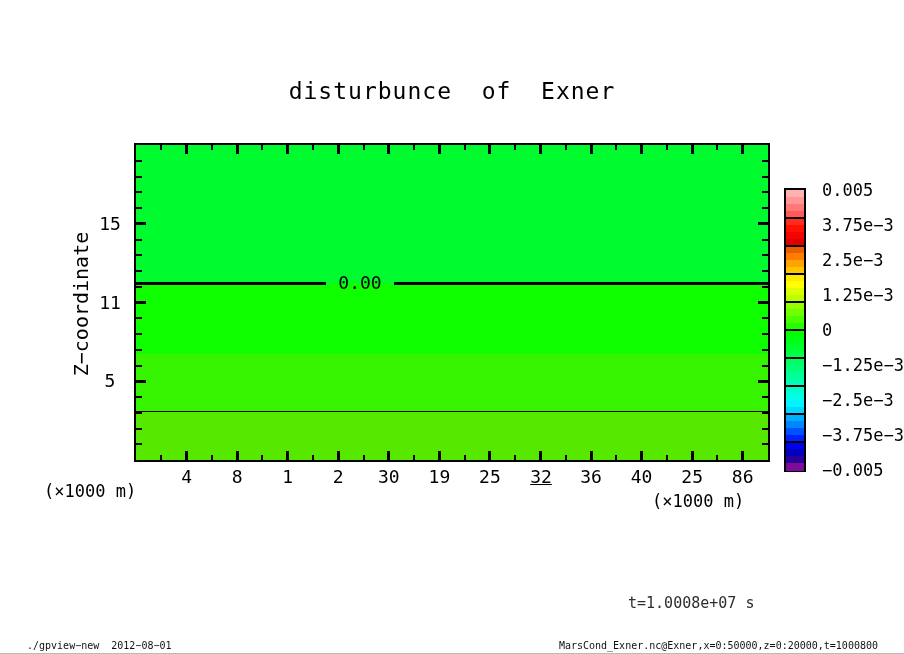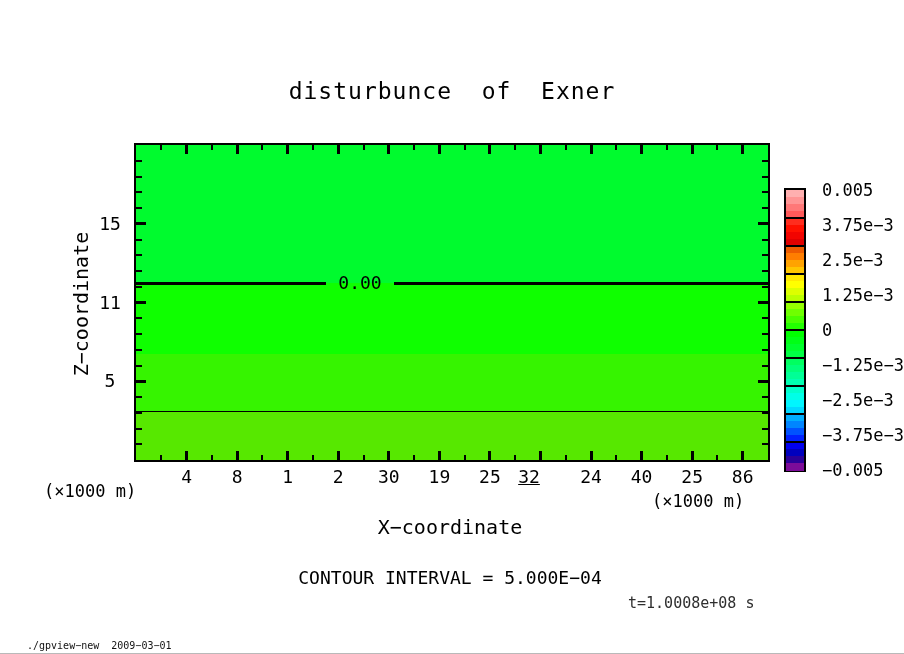--- a/index.html
+++ b/index.html
@@ -156,21 +156,20 @@
       <div class="tick" style="right: 0px; top: 62px; width: 6px; height: 2px;"></div>
       <div class="tick" style="left: 0px; top: 46.3px; width: 6px; height: 2px;"></div>
       <div class="tick" style="right: 0px; top: 46.3px; width: 6px; height: 2px;"></div>
       <div class="tick" style="left: 0px; top: 30.5px; width: 6px; height: 2px;"></div>
       <div class="tick" style="right: 0px; top: 30.5px; width: 6px; height: 2px;"></div>
       <div class="tick" style="left: 0px; top: 14.8px; width: 6px; height: 2px;"></div>
       <div class="tick" style="right: 0px; top: 14.8px; width: 6px; height: 2px;"></div>
     </div>
 
   <div id="y-axis-title" class="abs">Z−coordinate</div>
-  <div id="x-axis-title" class="abs">X−coordinate</div>
 
   <div id="x-unit-left" class="abs unit-label">(×1000 m)</div>
   <div id="x-unit-right" class="abs unit-label">(×1000 m)</div>
 
   <div id="colorbar" class="abs">
       <div class="cb-seg" style="top: 0px; height: 7.5px; background: rgb(255, 176, 176);"></div>
       <div class="cb-seg" style="top: 7px; height: 7.5px; background: rgb(255, 149, 149);"></div>
       <div class="cb-seg" style="top: 14px; height: 7.5px; background: rgb(255, 120, 120);"></div>
       <div class="cb-seg" style="top: 21px; height: 7.5px; background: rgb(255, 90, 90);"></div>
       <div class="cb-seg" style="top: 28px; height: 7.5px; background: rgb(255, 45, 30);"></div>
@@ -213,33 +212,33 @@
       <div class="cb-line" style="top: 55px;"></div>
       <div class="cb-line" style="top: 83px;"></div>
       <div class="cb-line" style="top: 111px;"></div>
       <div class="cb-line" style="top: 139px;"></div>
       <div class="cb-line" style="top: 167px;"></div>
       <div class="cb-line" style="top: 195px;"></div>
       <div class="cb-line" style="top: 223px;"></div>
       <div class="cb-line" style="top: 251px;"></div>
     </div>
 
-  <div id="contour-interval" class="abs">CONTOUR INTERVAL = 5.000E−04</div>
-  <div id="time-label" class="abs">t=1.0008e+08 s</div>
-
-  <div id="footer-left" class="abs footer">./gpview−new  2009−03−01</div>
+  <div id="time-label" class="abs">t=1.0008e+07 s</div>
+
+  <div id="footer-left" class="abs footer">./gpview−new  2012−08−01</div>
+  <div id="footer-right" class="abs footer">MarsCond_Exner.nc@Exner,x=0:50000,z=0:20000,t=1000800</div>
 <div class="x-tick-label abs" style="left: 164.6px;">4</div>
     <div class="x-tick-label abs" style="left: 215.1px;">8</div>
     <div class="x-tick-label abs" style="left: 265.7px;">1</div>
     <div class="x-tick-label abs" style="left: 316.2px;">2</div>
     <div class="x-tick-label abs" style="left: 366.8px;">30</div>
     <div class="x-tick-label abs" style="left: 417.4px;">19</div>
     <div class="x-tick-label abs" style="left: 467.9px;">25</div>
-    <div class="x-tick-label abs" style="left: 507px; text-decoration: underline;">32</div>
-    <div class="x-tick-label abs" style="left: 569px;">24</div>
+    <div class="x-tick-label abs" style="left: 519px; text-decoration: underline;">32</div>
+    <div class="x-tick-label abs" style="left: 569px;">36</div>
     <div class="x-tick-label abs" style="left: 619.6px;">40</div>
     <div class="x-tick-label abs" style="left: 670.2px;">25</div>
     <div class="x-tick-label abs" style="left: 720.7px;">86</div>
     <div class="y-tick-label abs" style="left: 90px; top: 371.3px;">5</div>
     <div class="y-tick-label abs" style="left: 90px; top: 292.5px;">11</div>
     <div class="y-tick-label abs" style="left: 90px; top: 213.8px;">15</div>
     <div class="colorbar-label" style="top: 180px;">0.005</div>
     <div class="colorbar-label" style="top: 215px;">3.75e−3</div>
     <div class="colorbar-label" style="top: 250px;">2.5e−3</div>
     <div class="colorbar-label" style="top: 285px;">1.25e−3</div>

